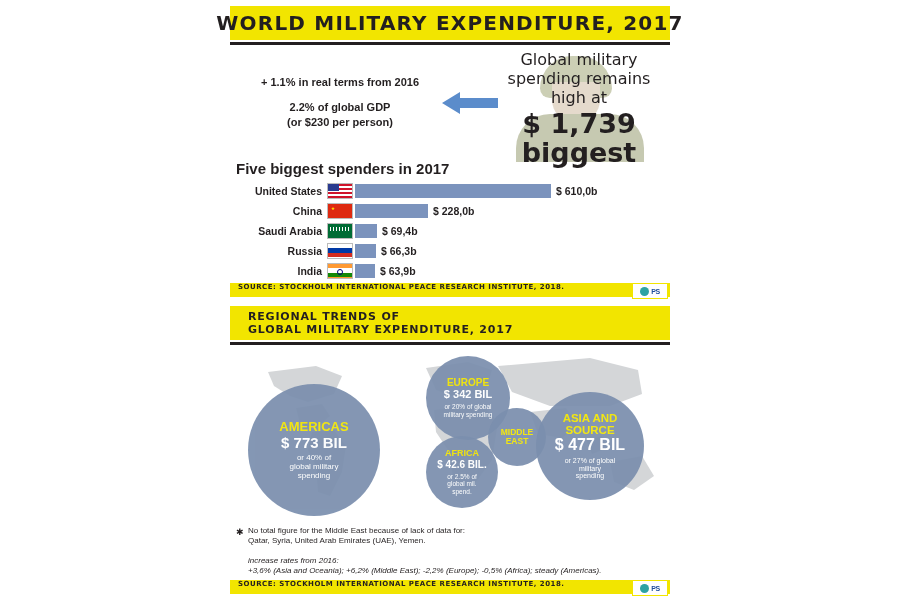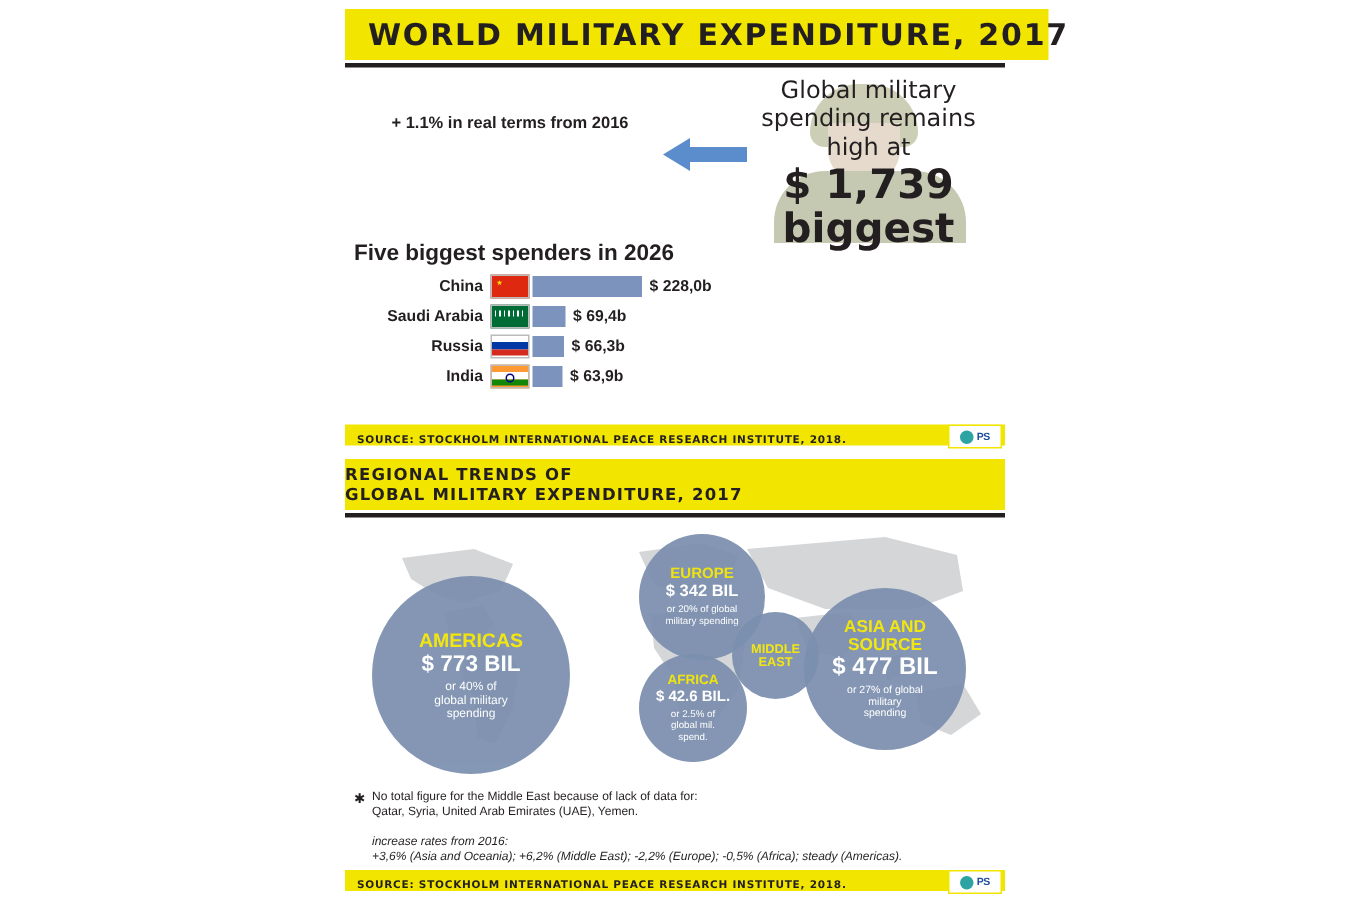--- a/index.html
+++ b/index.html
@@ -26,21 +26,20 @@
   .title-band {
     position: absolute;
     left: 230px;
     top: 6px;
     width: 440px;
     height: 34px;
     background: #f2e500;
     display: flex;
     align-items: center;
     justify-content: center;
-    padding-left: 29px;
   }
   .title-band .title-text {
     font-family: "DejaVu Sans", sans-serif;
     font-weight: bold;
     font-size: 20px;
     letter-spacing: 1.2px;
     color: #231f20;
     white-space: nowrap;
   }
   .title-rule {
@@ -231,21 +230,21 @@
   .flag-in .w { position: absolute; left:0; top: 4.6px; width: 100%; height: 4.6px; background: #ffffff; }
   .flag-in .g { position: absolute; left:0; top: 9.2px; width: 100%; height: 4.8px; background: #138808; }
   .flag-in .c { position: absolute; left: 9px; top: 5.5px; width: 4px; height: 4px; border: 1px solid #000080; border-radius: 50%; }
 
   
   .source-band {
     position: absolute;
     background: #f2e500;
     height: 14px;
     display: flex;
-    align-items: flex-end;
+    align-items: flex-start;
   }
   .source-band .src-text {
     font-family: "DejaVu Sans", sans-serif;
     font-size: 7px;
     font-weight: bold;
     letter-spacing: 0.5px;
     color: #231f20;
     padding-left: 8px;
   }
   .logo {
@@ -276,20 +275,21 @@
   .band2 {
     position: absolute;
     left: 230px;
     top: 306px;
     width: 440px;
     height: 34px;
     background: #f2e500;
     display: flex;
     flex-direction: column;
     justify-content: center;
+    padding-left: 18px;
     box-sizing: border-box;
   }
   .band2 .l1, .band2 .l2 {
     font-family: "DejaVu Sans", sans-serif;
     font-weight: bold;
     font-size: 11px;
     letter-spacing: 0.8px;
     color: #231f20;
     line-height: 13px;
   }
@@ -407,40 +407,51 @@
   <div class="hero">
     <div class="soldier">
       <div class="helmet"></div>
       <div class="face"></div>
       <div class="shoulders"></div>
     </div>
 
     <div class="hero-left">
       <div class="stat1">+ 1.1% in real terms from 2016</div>
       <div class="stat2">
+        <div>2.2% of global GDP</div>
+        <div>(or $230 per person)</div>
       </div>
     </div>
 
     <svg class="arrow" viewBox="0 0 56 26">
       <polygon points="0,13 18,2 18,8 56,8 56,18 18,18 18,24" fill="#5b8ccb"></polygon>
     </svg>
 
     <div class="hero-right">
       <div class="line">Global military</div>
       <div class="line">spending remains</div>
       <div class="line">high at</div>
       <div class="big">$ 1,739</div>
       <div class="big2">biggest</div>
     </div>
   </div>
 
-  <div class="spenders-title">Five biggest spenders in 2026</div>
+  <div class="spenders-title">Five biggest spenders in 2017</div>
 
   <div class="bars">
 
+    <div class="bar-row">
+      <div class="bar-label">United States</div>
+      <div class="flag flag-us">
+        <div class="stripes"></div>
+          <div class="canton"></div>
+      </div>
+      <div class="bar" style="width:196px"></div>
+      <div class="bar-value">$ 610,0b</div>
+    </div>
 
     <div class="bar-row">
       <div class="bar-label">China</div>
       <div class="flag flag-cn">
           <div class="star"></div>
         </div>
       <div class="bar" style="width:73px"></div>
       <div class="bar-value">$ 228,0b</div>
     </div>
 

